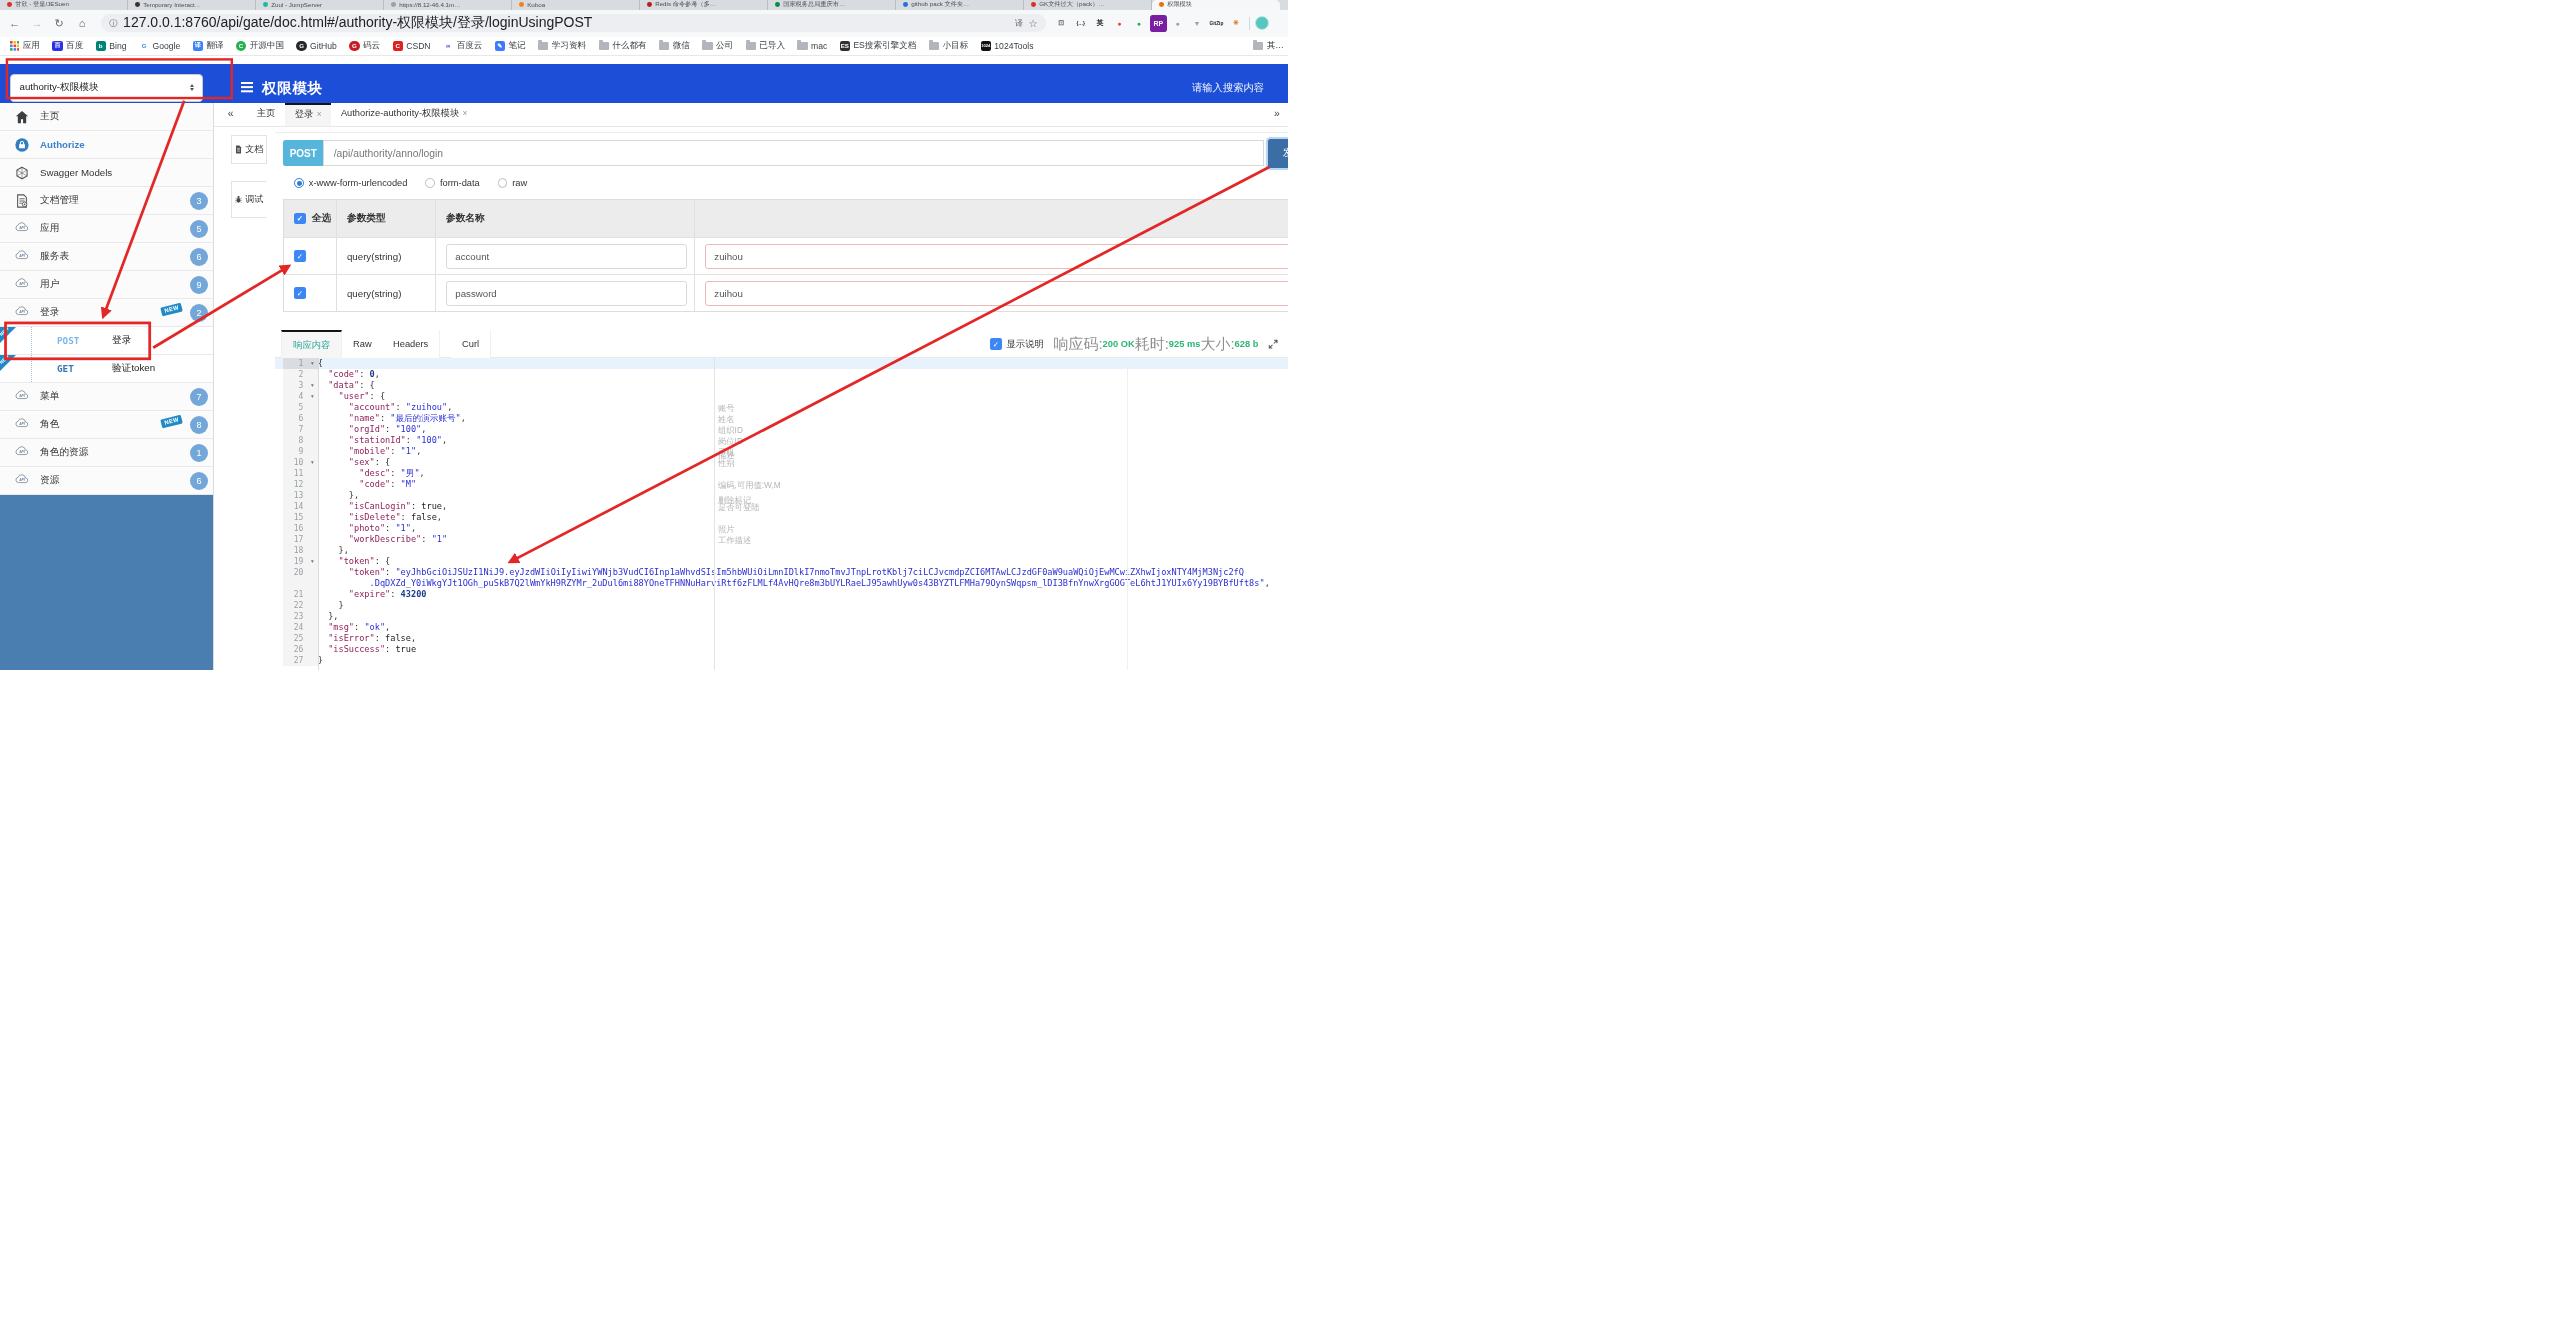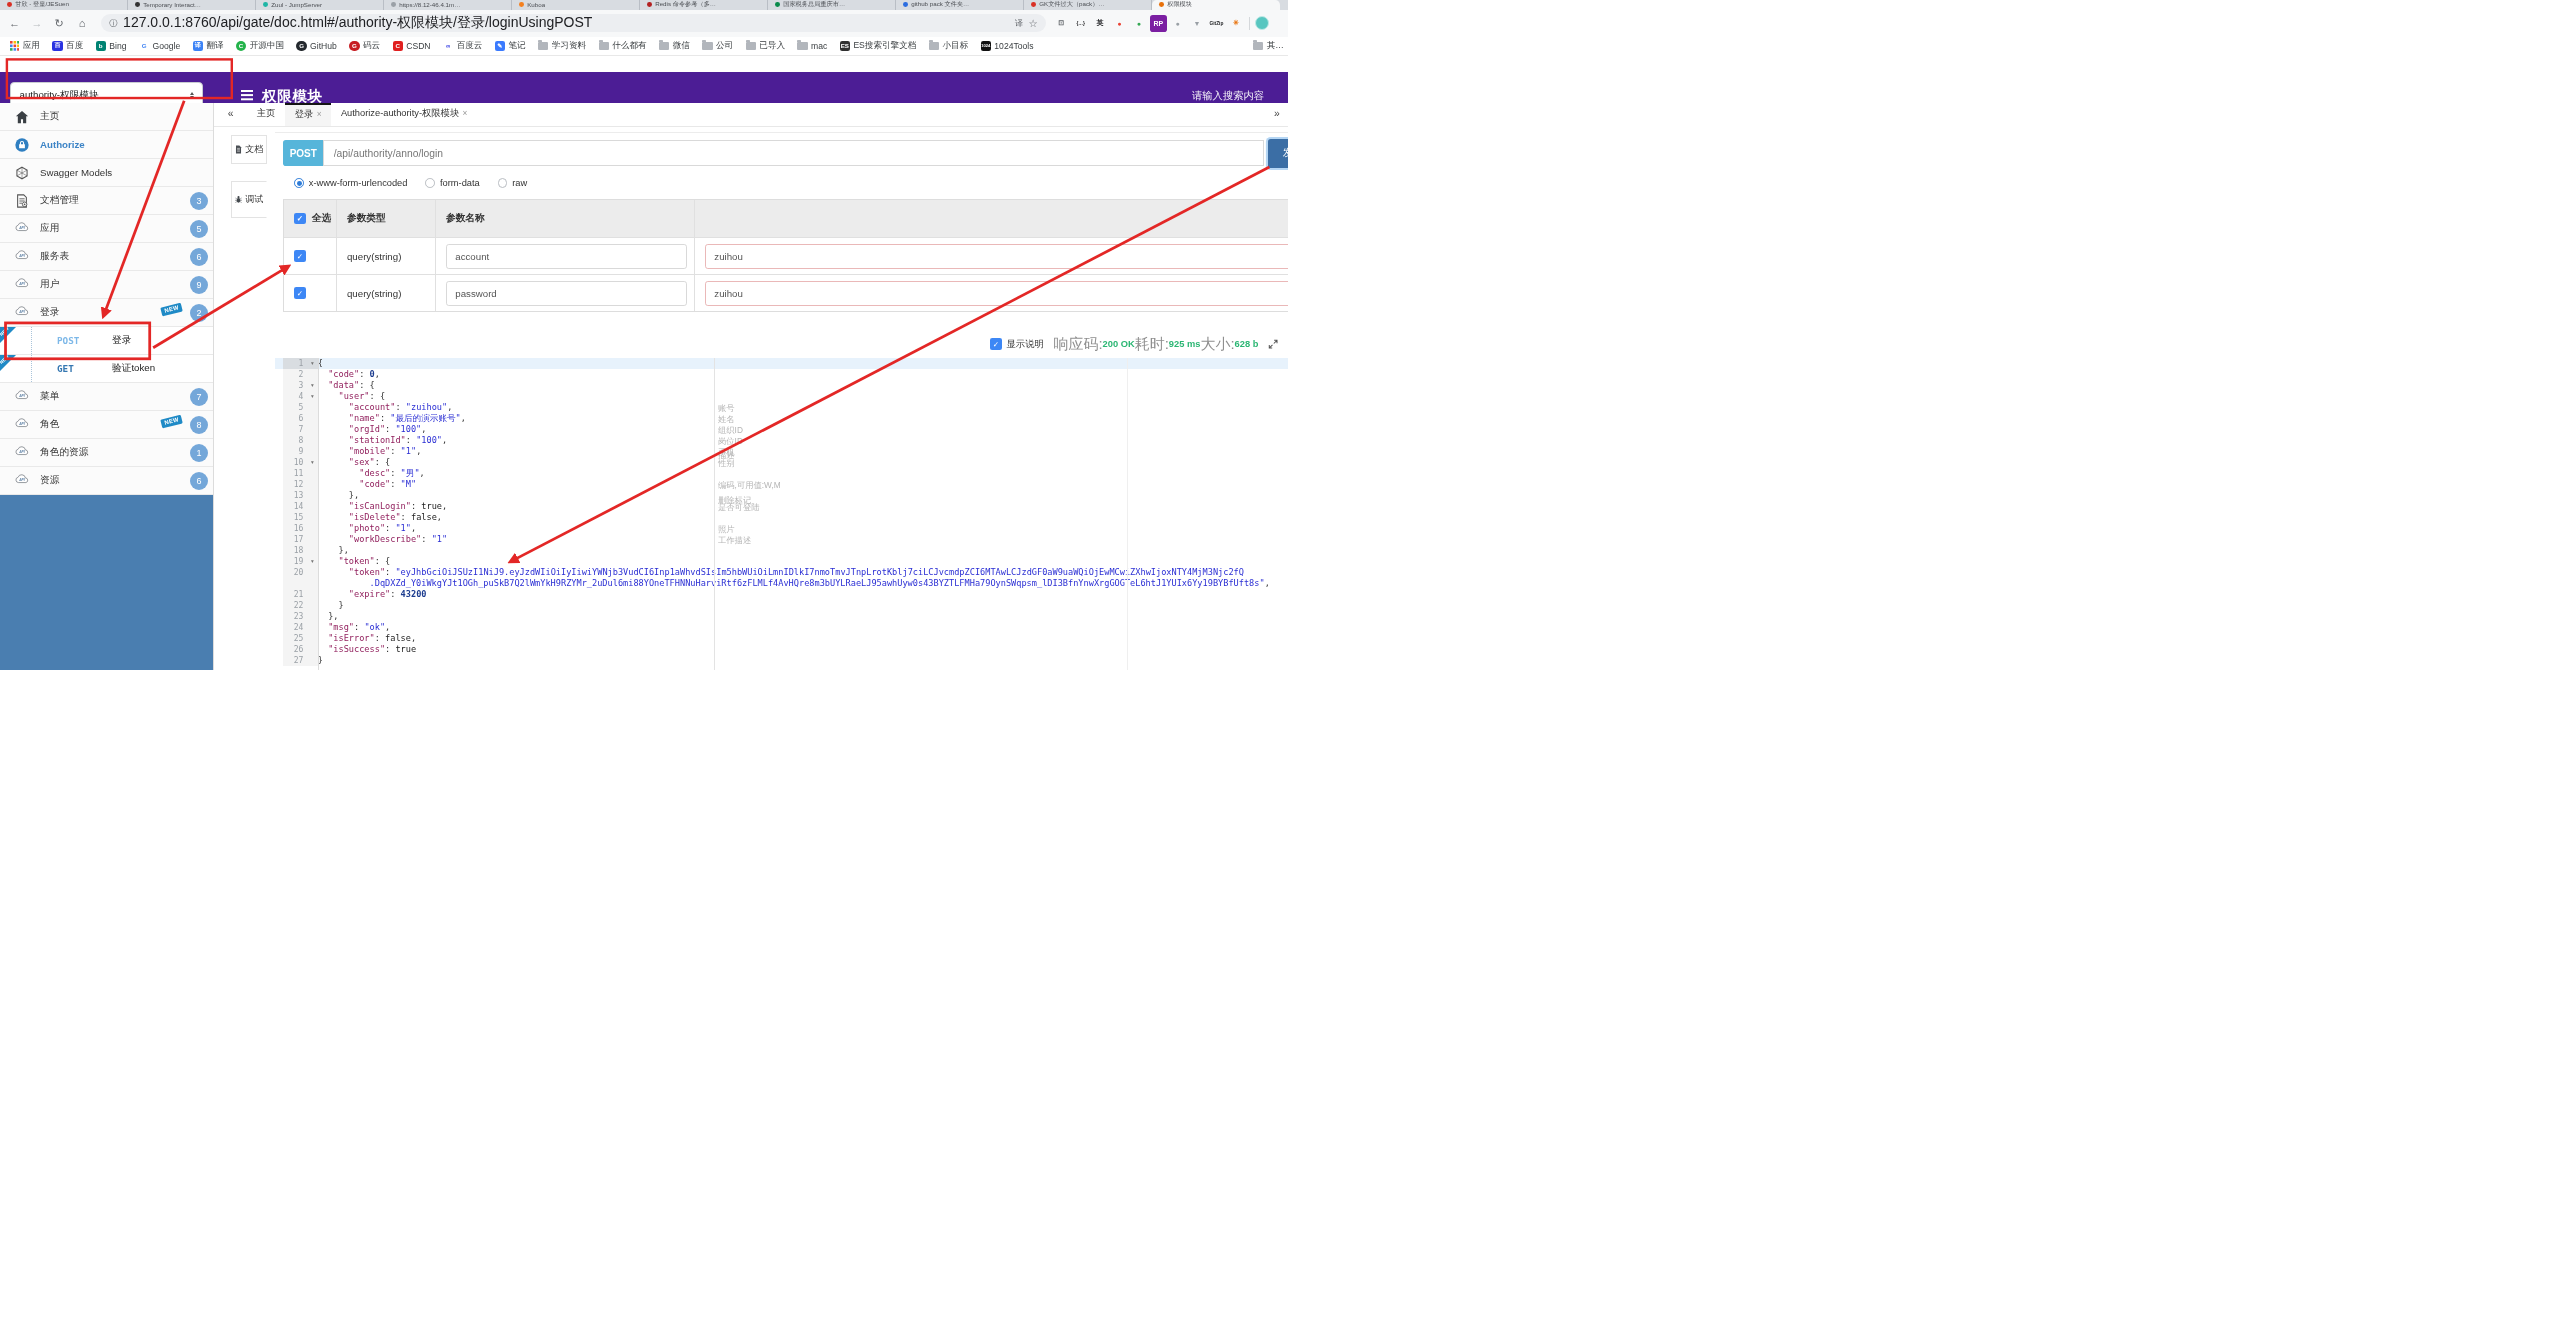--- a/index.html
+++ b/index.html
@@ -21,21 +21,21 @@
   .ext{width:16.6px;height:16.6px;display:flex;align-items:center;justify-content:center;font-size:7px;font-weight:bold;border-radius:2.8px;color:#5f6368;}
   .avatar{width:14px;height:14px;border-radius:50%;background:#58c6c0;border:1.4px solid #bfe9e6;}
   #bookmarks{position:absolute;left:0;top:37px;width:1288px;height:18.6px;background:#fff;border-bottom:0.7px solid #e8e8e8;display:flex;align-items:center;gap:12.4px;padding:0 9.7px;overflow:hidden;}
   .bm{display:flex;align-items:center;gap:3.4px;white-space:nowrap;}
   .bm-label{font-size:8.6px;color:#3c4043;}
   .bmi{width:10.3px;height:10.3px;border-radius:2.1px;display:inline-flex;align-items:center;justify-content:center;font-size:6.2px;font-weight:bold;color:#fff;flex:0 0 10.3px;}
   .folder{width:10.3px;height:7.6px;background:#b2b6bc;border-radius:1px;position:relative;display:inline-block;flex:0 0 10.3px;}
   .folder::before{content:"";position:absolute;top:-2.1px;left:0;width:4.1px;height:2.1px;background:#b2b6bc;border-radius:0.7px 0.7px 0 0;}
 
   
-  #appheader{position:absolute;left:0;top:72px;width:1288px;height:48px;background:#4c1d95;}
+  #appheader{position:absolute;left:0;top:64px;width:1288px;height:48px;background:#1d4ed8;}
   #module-select{position:absolute;left:10.3px;top:9.7px;width:193px;height:28px;background:#fff;border-radius:4.1px;border:0.7px solid #c9cdd2;display:flex;align-items:center;padding:0 8.3px;justify-content:space-between;}
   #module-select .val{font-size:9.7px;color:#222;}
   .updown{display:flex;flex-direction:column;gap:1.4px;}
   .updown i{width:0;height:0;border-left:2.8px solid transparent;border-right:2.8px solid transparent;}
   .updown .up{border-bottom:3.4px solid #555;}
   .updown .dn{border-top:3.4px solid #555;}
   #hamb{position:absolute;left:241px;top:18px;width:12.4px;height:2.1px;background:#fff;box-shadow:0 4.1px 0 #fff,0 8.3px 0 #fff;top:18px;}
   #app-title{position:absolute;left:262px;top:15px;font-size:14.5px;font-weight:bold;color:#fff;letter-spacing:0.7px;}
   #hdr-search{position:absolute;left:1192px;top:17px;font-size:10.3px;color:rgba(255,255,255,.95);}
 
@@ -480,20 +480,26 @@
             <span class="txt">query(string)</span>
           </div>
           <div class="pc pc3">
             <input class="pinput" value="password" style="">
           </div>
           <div class="pc pc4">
             <input class="pinput vval" value="zuihou" style="">
           </div>
         </div>
       </div>
+    <div id="resp-tabs">
+        <div class="rtab active" style="left: 6.2px;">响应内容</div>
+        <div class="rtab" style="left: 67px;">Raw</div>
+        <div class="rtab" style="left: 107px;">Headers</div>
+        <div class="rtab" style="left: 176px;">Curl</div>
+      </div>
     <div id="resp-meta">
       <span id="show-desc">
         <span class="cb">✓</span>
         <span>显示说明</span>
       </span>
       <span id="meta-str">
           <span class="m-label">响应码:</span>
           <span class="m-value">200 OK</span>
           <span class="m-label">耗时:</span>
           <span class="m-value">925 ms</span>

